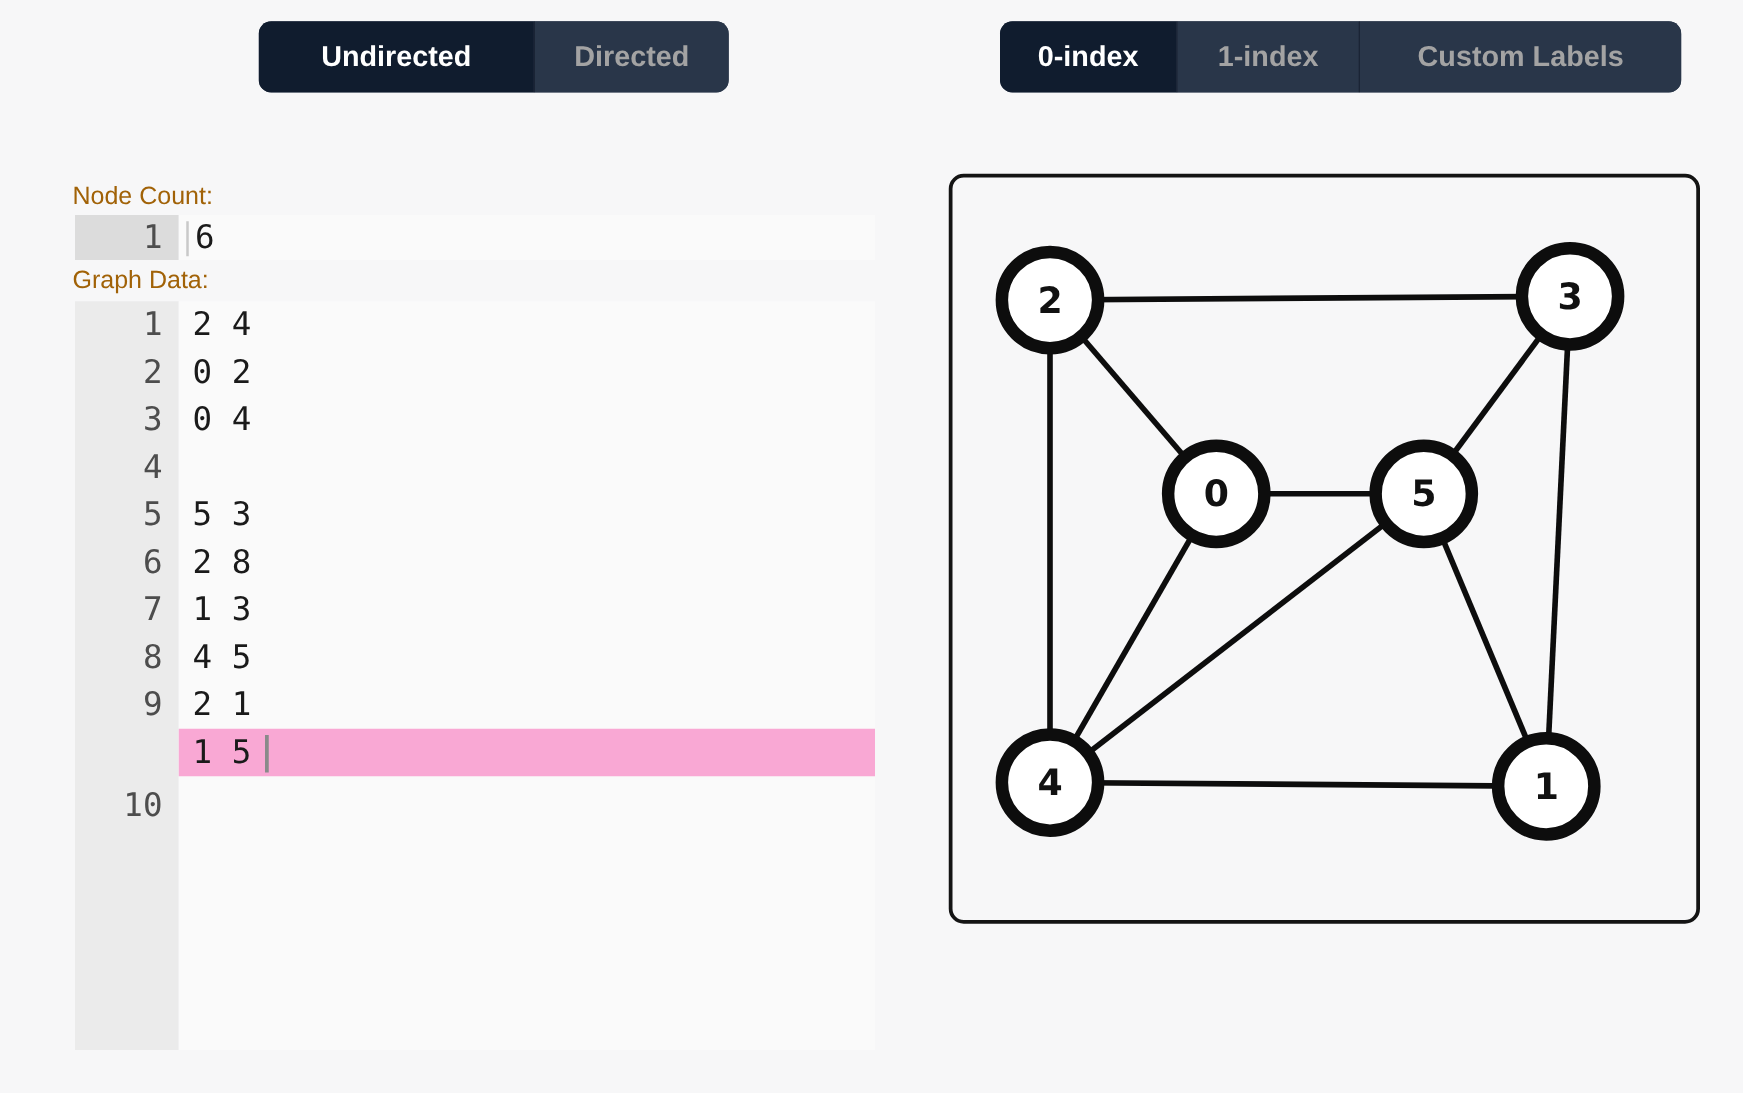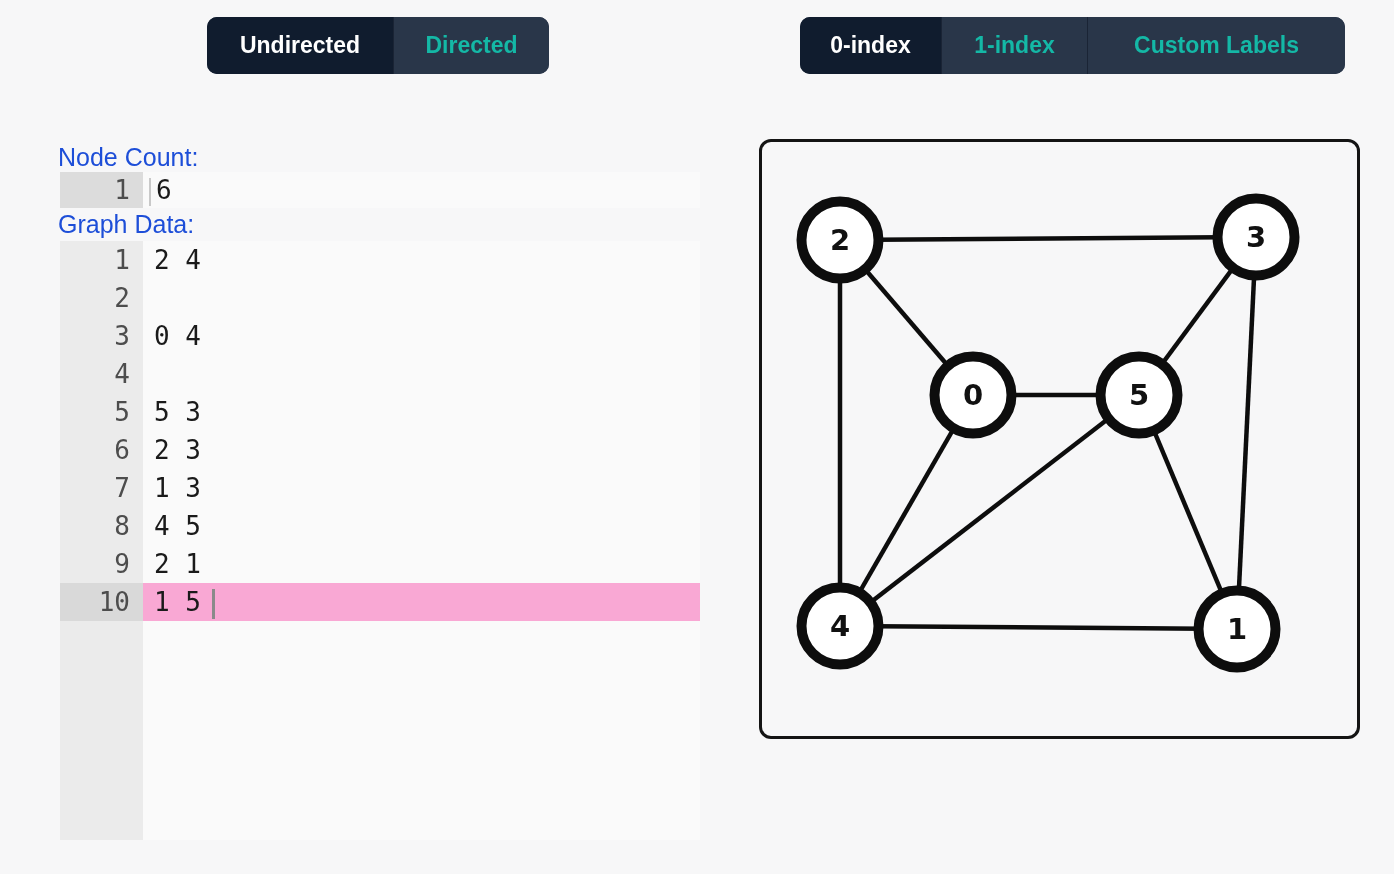--- a/index.html
+++ b/index.html
@@ -13,40 +13,40 @@
   .page{position:absolute;inset:0;}
 
   
   .toggle-group{
     position:absolute;top:17px;height:57px;
     display:flex;border-radius:10px;overflow:hidden;
     background:#293649;
   }
   .toggle-group .seg{
     border:none;outline:none;cursor:pointer;
-    background:#293649;color:#14b8a6;
+    background:#293649;color:#a3a3a3;
     font-family:"Liberation Sans", sans-serif;
     font-size:23px;font-weight:600;
     display:flex;align-items:center;justify-content:center;
     padding:0;
   }
   .toggle-group .seg + .seg{border-left:1px solid rgba(8,16,28,0.45);}
   .toggle-group .seg.selected{background:#101c2e;color:#ffffff;}
   #direction-toggle{left:207px;}
-  #direction-toggle .seg:nth-child(1){width:186px;}
+  #direction-toggle .seg:nth-child(1){width:220px;}
   #direction-toggle .seg:nth-child(2){width:156px;}
   #indexing-toggle{left:800px;}
   #indexing-toggle .seg:nth-child(1){width:141px;}
   #indexing-toggle .seg:nth-child(2){width:146px;text-align:center;}
   #indexing-toggle .seg:nth-child(3){width:258px;}
 
   
   .editor-label{
     position:absolute;left:58px;
-    font-size:25px;line-height:30px;color:#1d4ed8;
+    font-size:20px;line-height:30px;color:#a16207;
   }
   #node-count-label{top:142px;}
   #graph-data-label{top:209px;}
 
   .code-editor{
     position:absolute;left:60px;width:640px;
     font-family:"DejaVu Sans Mono", monospace;
     font-size:26px;color:#1a1a1a;
   }
   #node-count-editor{top:172px;height:36px;}
@@ -57,21 +57,21 @@
   .content-bg{position:absolute;left:83px;top:0;bottom:0;right:0;background:#fafafa;}
 
   .row{position:relative;display:flex;height:38px;line-height:38px;}
   #node-count-editor .row{height:36px;line-height:36px;}
   .lnum{
     width:83px;flex:0 0 83px;box-sizing:border-box;
     text-align:right;padding-right:13px;color:#4d4d4d;
   }
   .ccontent{flex:1;padding-left:11px;white-space:pre;}
   #node-count-editor .ccontent{padding-left:6px;}
-  .row.active .lnum{background:#d9d9d9;}
+  .row.active .lnum{background:#d9d9d9;margin-top:43px;}
   .row.active .ccontent{background:#f9a8d4;}
 
   .cursor{
     display:inline-block;width:3px;height:30px;
     background:#8a8a8a;vertical-align:middle;margin-left:11px;
   }
   .cursor.dim{
     width:2px;height:28px;background:#c9c9c9;
     margin-left:0;margin-right:5px;
   }
@@ -124,35 +124,36 @@
   <div class="code-editor" id="graph-data-editor">
     <div class="gutter-bg"></div>
     <div class="content-bg"></div>
     <div id="graph-data-rows">
         <div class="row">
           <div class="lnum">1</div>
           <div class="ccontent"><span>2 4</span></div>
         </div>
         <div class="row">
           <div class="lnum">2</div>
+          <div class="ccontent"><span>0 2</span></div>
         </div>
         <div class="row">
           <div class="lnum">3</div>
           <div class="ccontent"><span>0 4</span></div>
         </div>
         <div class="row">
           <div class="lnum">4</div>
         </div>
         <div class="row">
           <div class="lnum">5</div>
           <div class="ccontent"><span>5 3</span></div>
         </div>
         <div class="row">
           <div class="lnum">6</div>
-          <div class="ccontent"><span>2 3</span></div>
+          <div class="ccontent"><span>2 8</span></div>
         </div>
         <div class="row">
           <div class="lnum">7</div>
           <div class="ccontent"><span>1 3</span></div>
         </div>
         <div class="row">
           <div class="lnum">8</div>
           <div class="ccontent"><span>4 5</span></div>
         </div>
         <div class="row">

